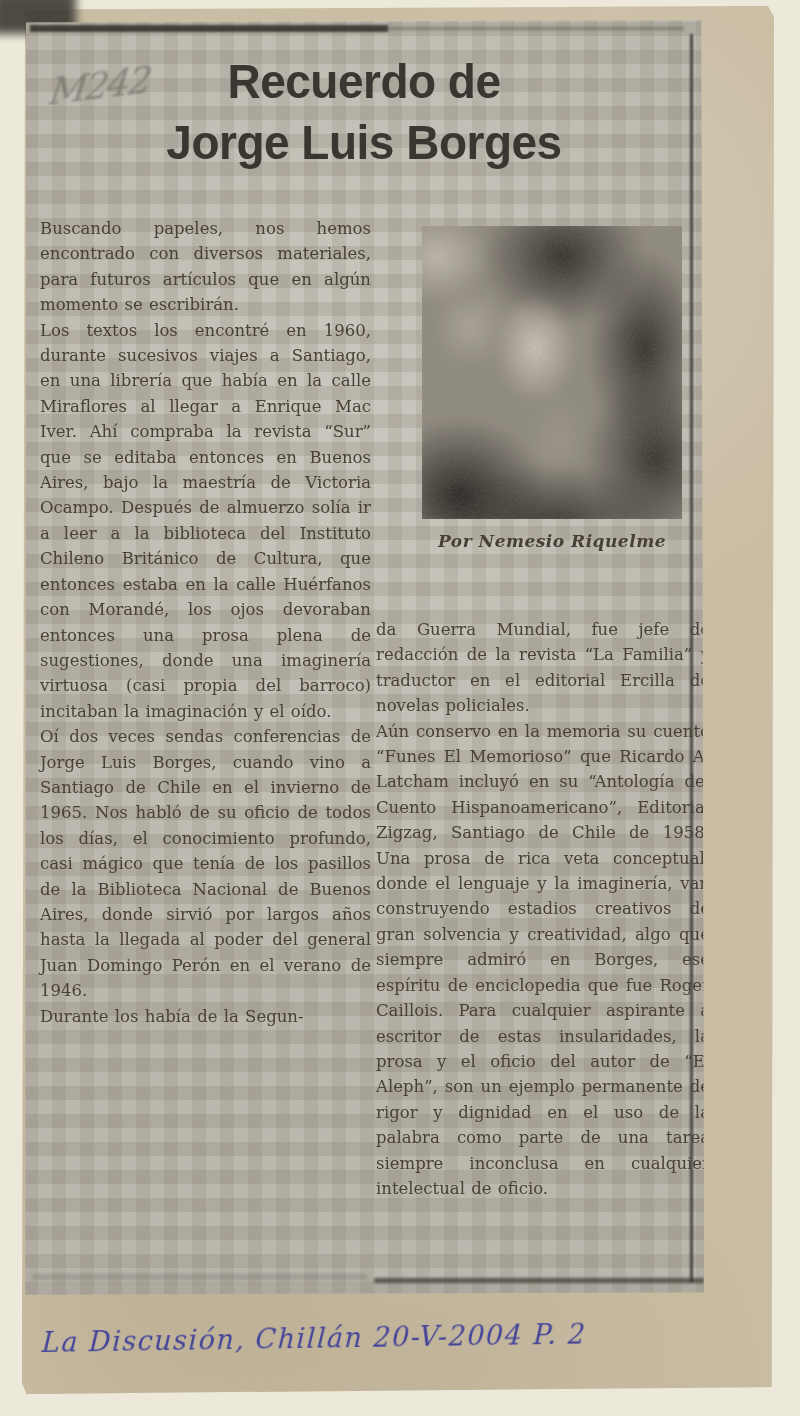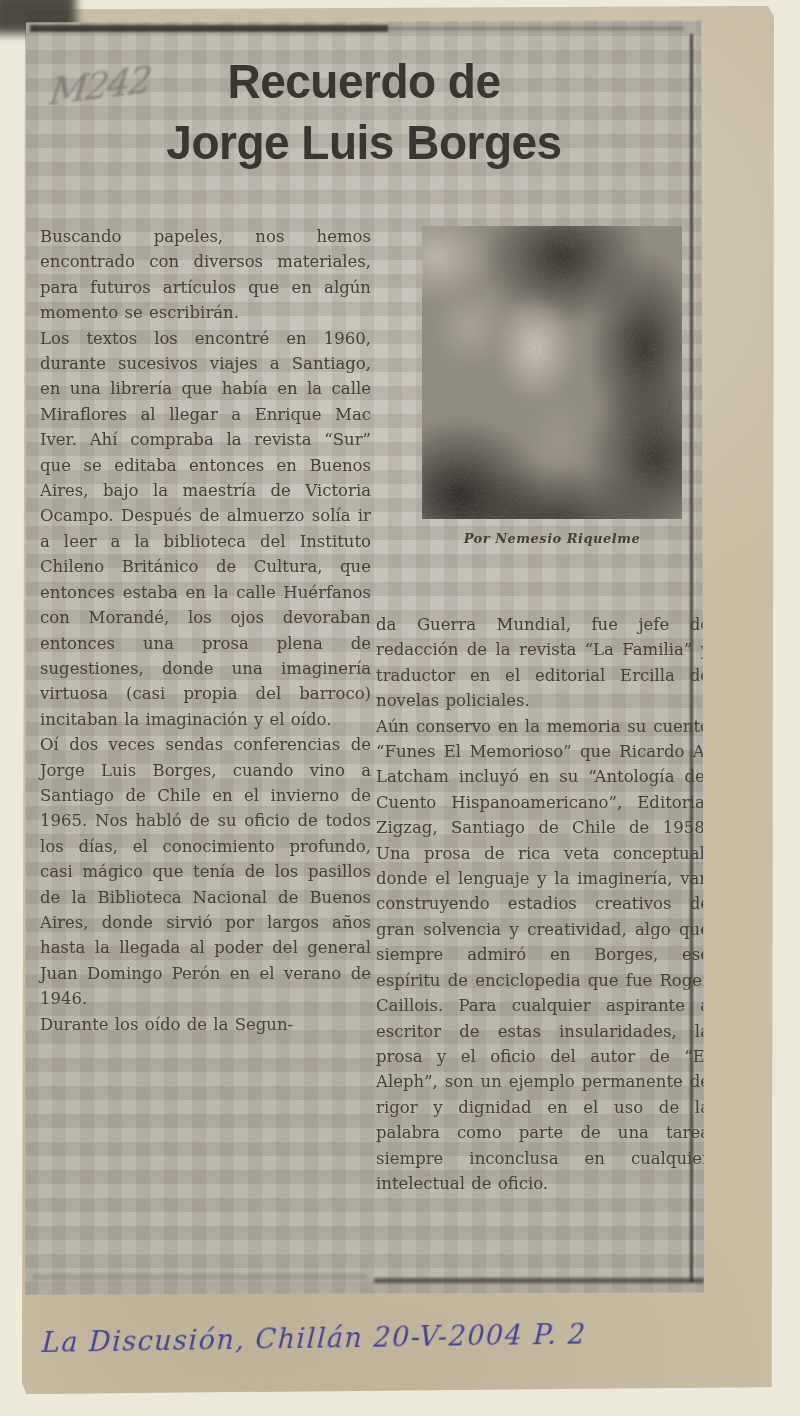--- a/index.html
+++ b/index.html
@@ -50,21 +50,21 @@
   }
   .pencil-mark{
     position:absolute;left:26px;top:44px;
     font-family:"DejaVu Serif", serif;font-style:italic;
     font-size:37px;color:#6b675f;opacity:.62;
     transform:rotate(-7deg) skewX(-14deg);filter:blur(1.1px);
     letter-spacing:-2px;
   }
   
   .col{position:absolute;filter:blur(0.45px) contrast(1.08);}
-  .col-left{left:16px;top:196px;width:331px;margin-top:8px;}
+  .col-left{left:16px;top:196px;width:331px;}
   .col-right{left:352px;top:182px;width:334px;}
   p.body-text{
     margin:0;font-family:"DejaVu Serif", serif;
     font-size:16.5px;line-height:25.4px;text-align:justify;
     color:#4c463c;word-spacing:1px;
   }
   
   .photo{
     position:relative;margin:24px 0 0 46px;width:260px;height:293px;
     overflow:hidden;
@@ -81,21 +81,21 @@
       radial-gradient(ellipse 36% 40% at 88% 78%, rgba(45,42,38,0.88), rgba(45,42,38,0) 72%),
       radial-gradient(ellipse 46% 36% at 16% 90%, rgba(40,37,34,0.95), rgba(40,37,34,0) 70%),
       radial-gradient(ellipse 62% 30% at 50% 102%, rgba(42,39,35,0.92), rgba(42,39,35,0) 75%),
       radial-gradient(ellipse 16% 24% at 52% 72%, rgba(165,158,147,0.5), rgba(165,158,147,0) 70%);
     filter:blur(4px) contrast(1.05);
   }
   .photo .grain-svg{opacity:.6;}
   .caption{
     margin:12px 0 0 46px;width:260px;text-align:center;
     font-family:"DejaVu Serif", serif;font-style:italic;font-weight:700;
-    font-size:13px;color:#4a453c;filter:blur(0.7px);letter-spacing:0.5px;
+    font-size:17px;color:#4a453c;filter:blur(0.7px);letter-spacing:0.5px;
   }
   .col-right .first-after-photo{margin-top:66px;}
   
   .handwriting{
     position:absolute;left:42px;top:1322px;width:640px;
     font-family:"DejaVu Serif", serif;font-style:italic;
     font-size:27px;color:#45459a;letter-spacing:1.5px;
     transform:rotate(-0.9deg) skewX(-4deg);filter:blur(0.3px);
     white-space:nowrap;
   }
@@ -127,21 +127,21 @@
     <div>Recuerdo de</div>
     <div>Jorge Luis Borges</div>
   </div>
 
   <div class="pencil-mark">M242</div>
 
   <div class="col col-left">
     <p class="body-text">Buscando papeles, nos hemos encontrado con diversos materiales, para futuros artículos que en algún momento se escribirán.</p>
     <p class="body-text">Los textos los encontré en 1960, durante sucesivos viajes a Santiago, en una librería que había en la calle Miraflores al llegar a Enrique Mac Iver. Ahí compraba la revista “Sur” que se editaba entonces en Buenos Aires, bajo la maestría de Victoria Ocampo. Después de almuerzo solía ir a leer a la biblioteca del Instituto Chileno Británico de Cultura, que entonces estaba en la calle Huérfanos con Morandé, los ojos devoraban entonces una prosa plena de sugestiones, donde una imaginería virtuosa (casi propia del barroco) incitaban la imaginación y el oído.</p>
     <p class="body-text">Oí dos veces sendas conferencias de Jorge Luis Borges, cuando vino a Santiago de Chile en el invierno de 1965. Nos habló de su oficio de todos los días, el conocimiento profundo, casi mágico que tenía de los pasillos de la Biblioteca Nacional de Buenos Aires, donde sirvió por largos años hasta la llegada al poder del general Juan Domingo Perón en el verano de 1946.</p>
-    <p class="body-text">Durante los oído de la Segun-</p>
+    <p class="body-text">Durante los había de la Segun-</p>
   </div>
 
   <div class="col col-right">
     <div class="photo">
       <div class="photo-inner"></div>
       <svg class="grain-svg" xmlns="http://www.w3.org/2000/svg">
         <filter id="grainB">
             <feTurbulence type="fractalNoise" baseFrequency="0.5" numOctaves="3" seed="11"></feTurbulence>
           <feColorMatrix type="matrix" values="0 0 0 0 0.25  0 0 0 0 0.24  0 0 0 0 0.22  0 0 0 0.55 0"></feColorMatrix>
           </filter>

